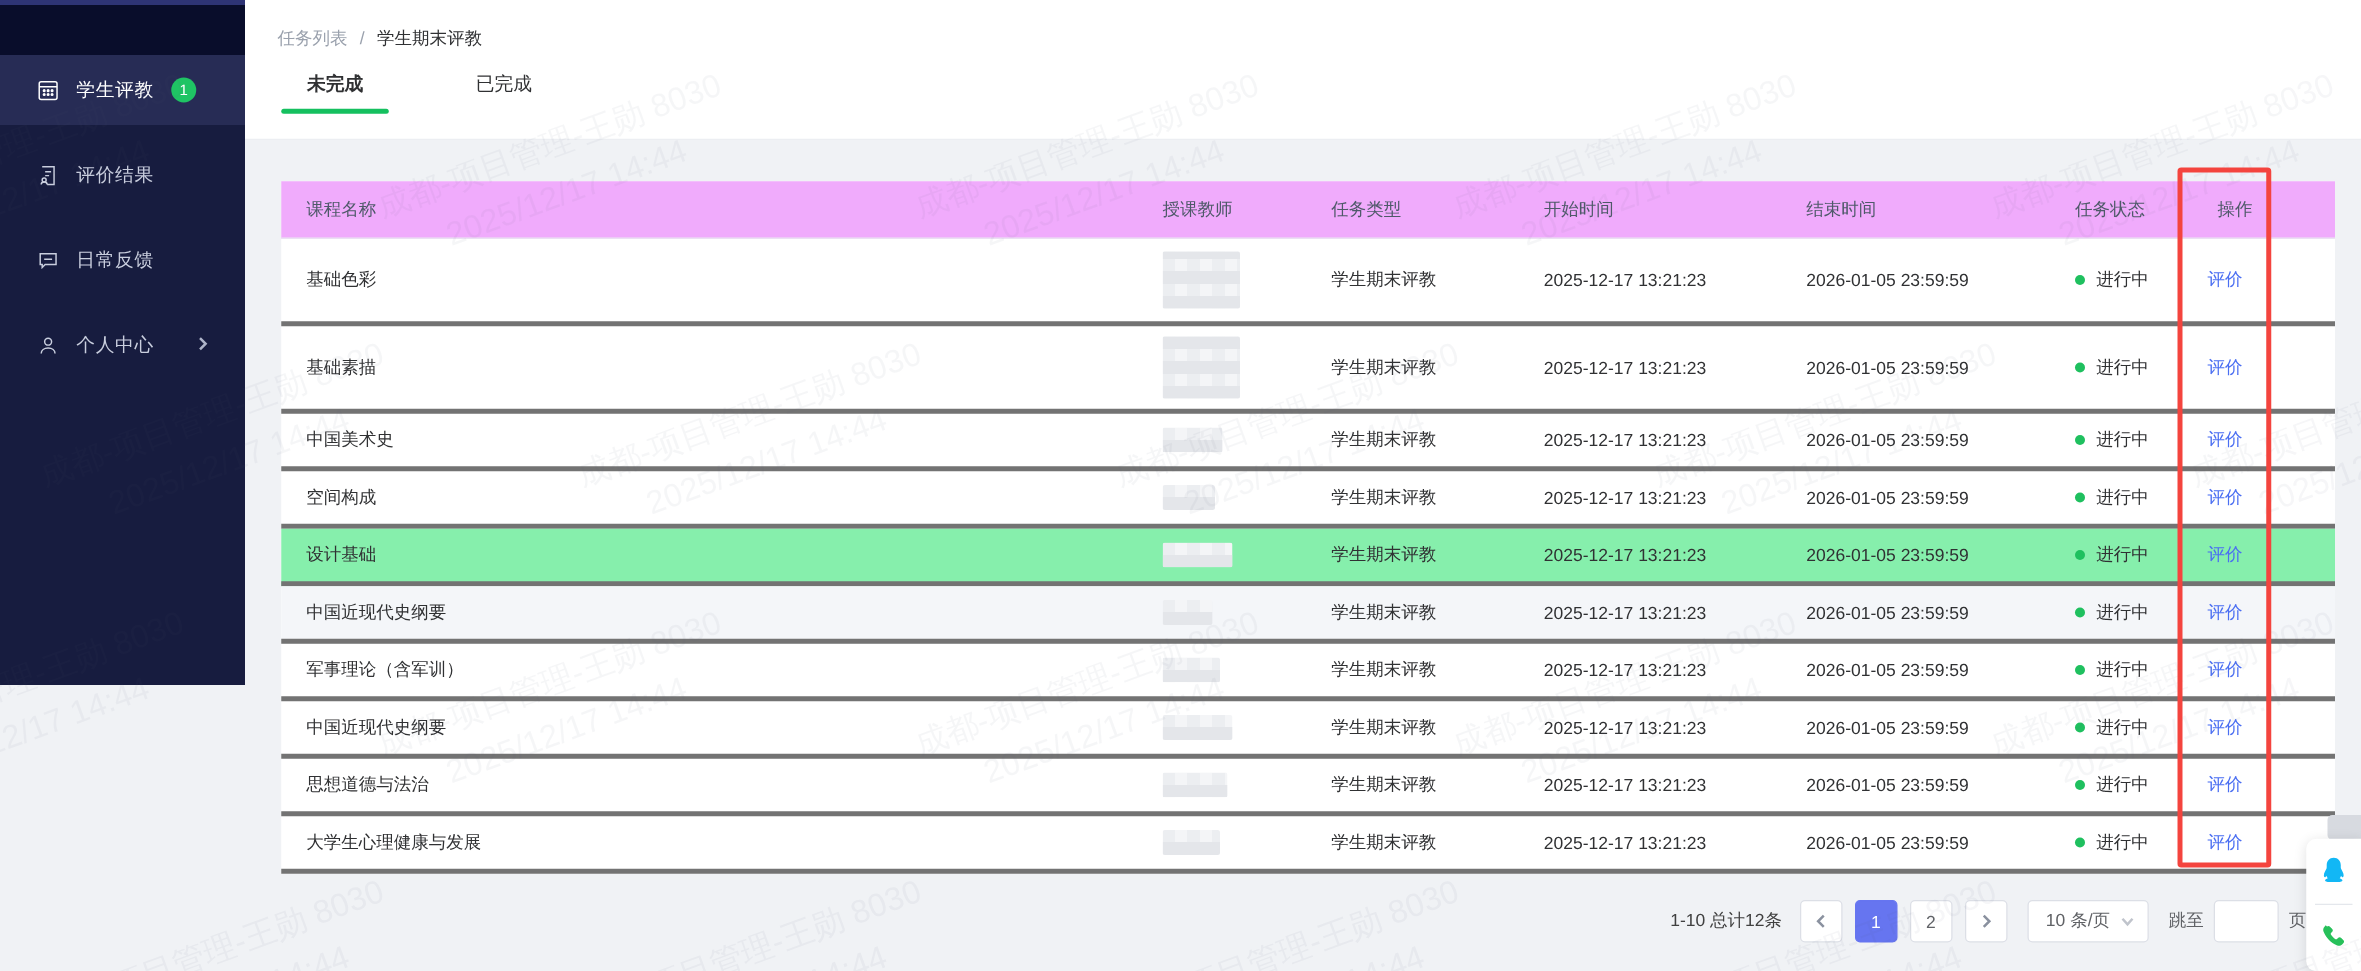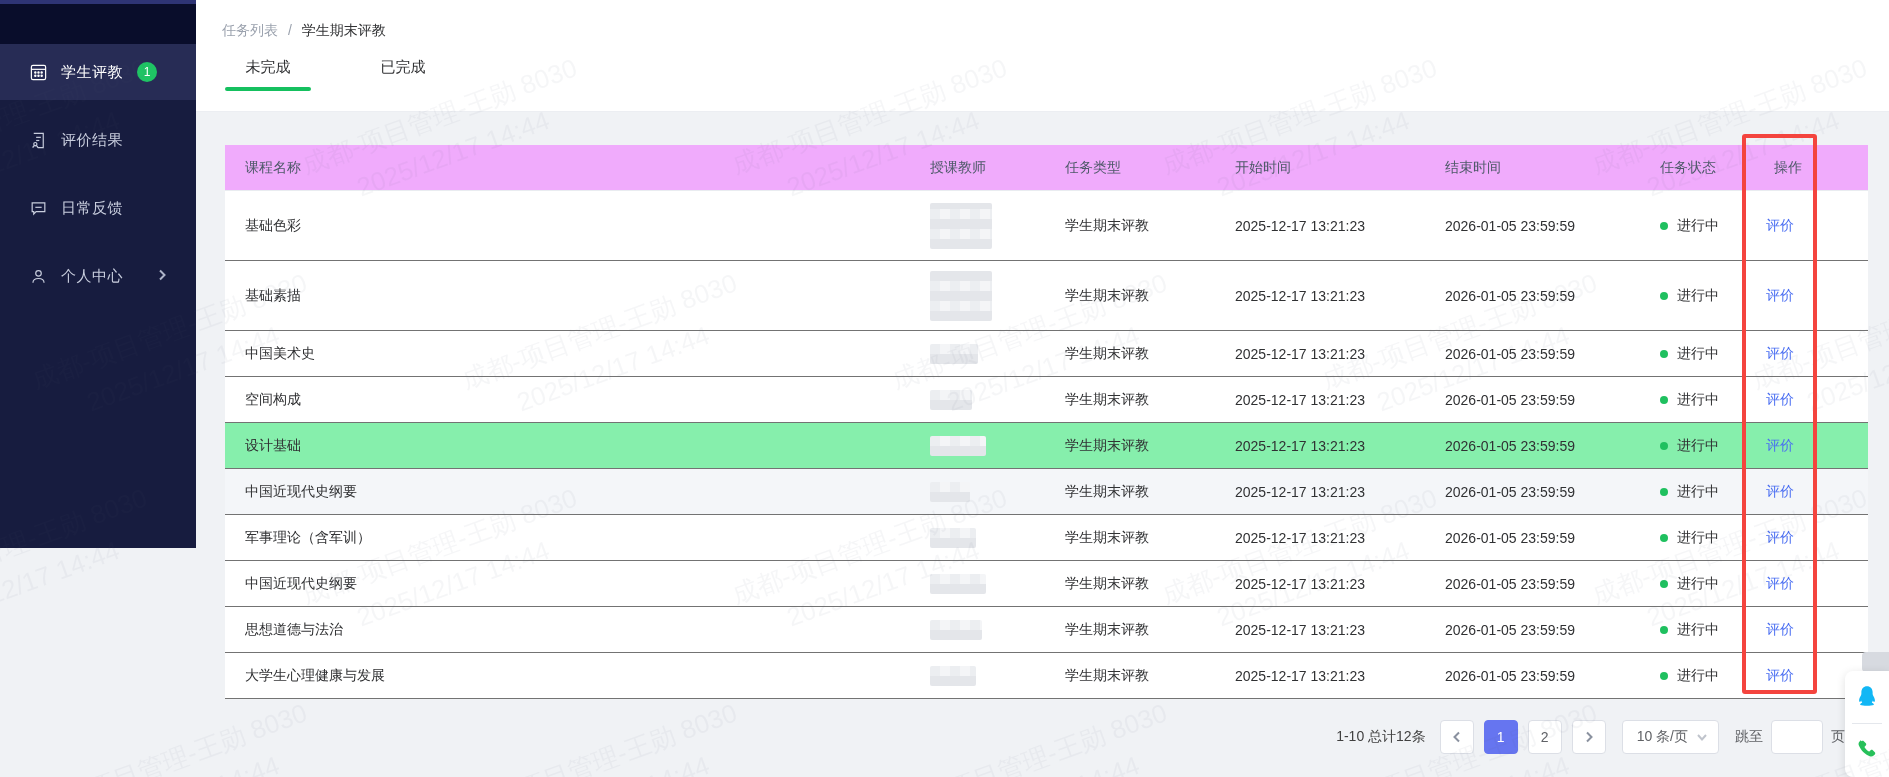--- a/index.html
+++ b/index.html
@@ -39,37 +39,37 @@
   .topbar { background:#ffffff; height:112px; border-bottom:1px solid #eceef2; }
   .breadcrumb { padding:22px 0 0 26px; font-size:14px; }
   .breadcrumb .bc-parent { color:#9aa1ad; cursor:pointer; }
   .breadcrumb .bc-sep { color:#9aa1ad; margin:0 6px; }
   .breadcrumb .bc-current { color:#303133; }
   .tabs { display:flex; padding-left:29px; margin-top:18px; }
   .tab {
     font-size:15px; color:#303133; text-align:center; padding-bottom:14px;
     cursor:pointer; position:relative;
   }
-  .tab.active { font-weight:normal; }
+  .tab.active { font-weight:bold; }
   .tab.active::after {
     content:""; position:absolute; left:0; right:0; bottom:0; height:4px;
     background:#15c05f; border-radius:2px;
   }
   .tab-unfinished { width:86px; }
   .tab-finished { margin-left:49px; width:86px; }
 
   
   .card {
     position:absolute; left:29px; top:145px; width:1643px; background:#fff;
   }
   .trow {
     display:grid;
     grid-template-columns:705px 115px 170px 210px 215px 102px 75px;
     padding-right:51px; align-items:center;
-    border-bottom:1px solid #737373; height:46px;
+    border-bottom:4px solid #737373; height:46px;
   }
   .trow.head { background:#f0abfc; color:#4e5969; border-bottom:1px solid #e9ecf0; }
   .trow.tall { height:70px; }
   .trow.hl { background:#f4f6f9; }
   .trow.hl2 { background:#86efac; }
   .cell { padding-left:20px; white-space:nowrap; overflow:hidden; }
   .cell.c-teacher { padding-left:0; }
   .cell.c-status { display:flex; align-items:center; }
   .status-dot { width:8px; height:8px; border-radius:50%; background:#1fc05f; margin-right:9px; flex:0 0 8px; }
   .action-link { color:#4a6ef2; cursor:pointer; padding-left:24px; }

